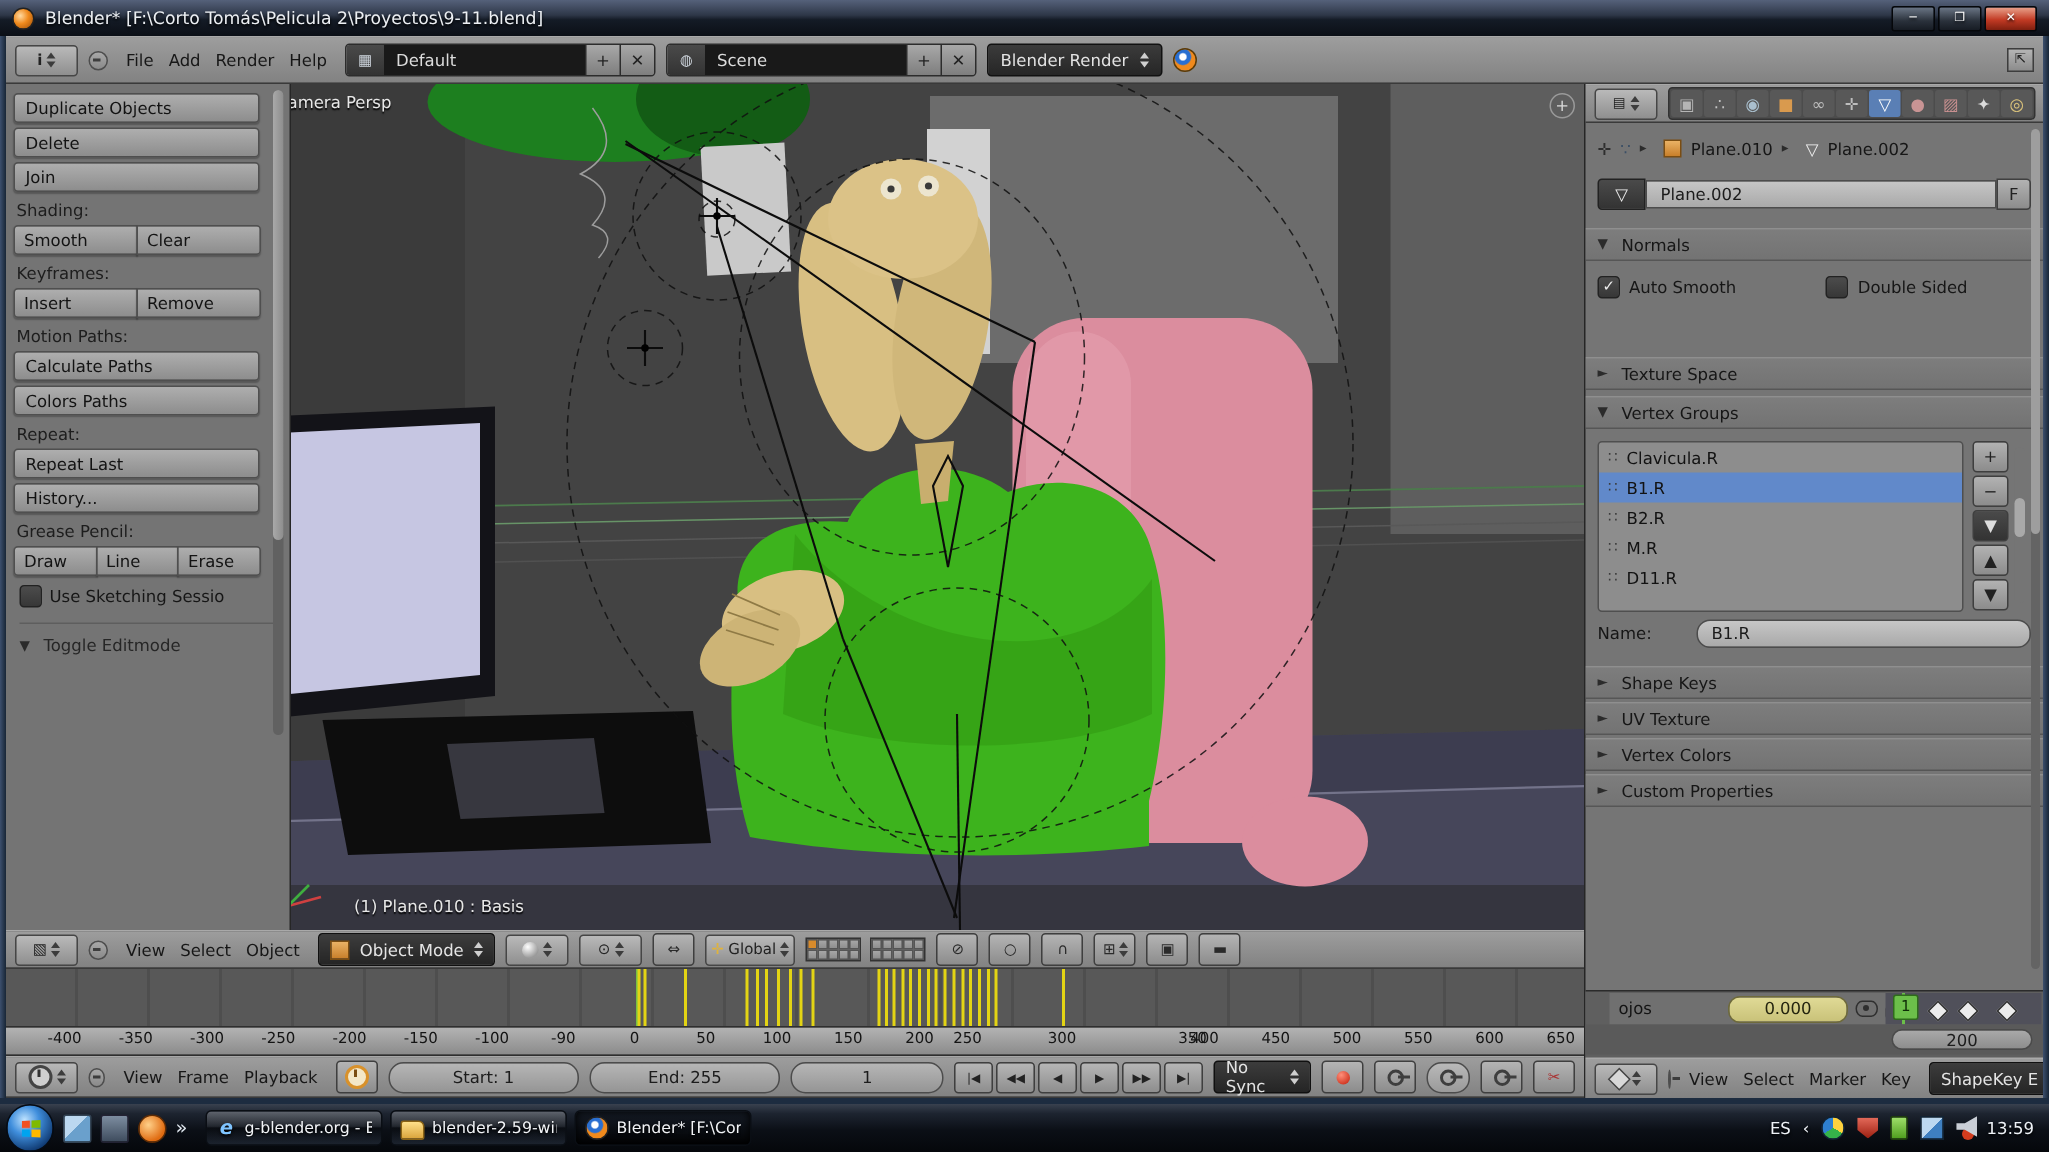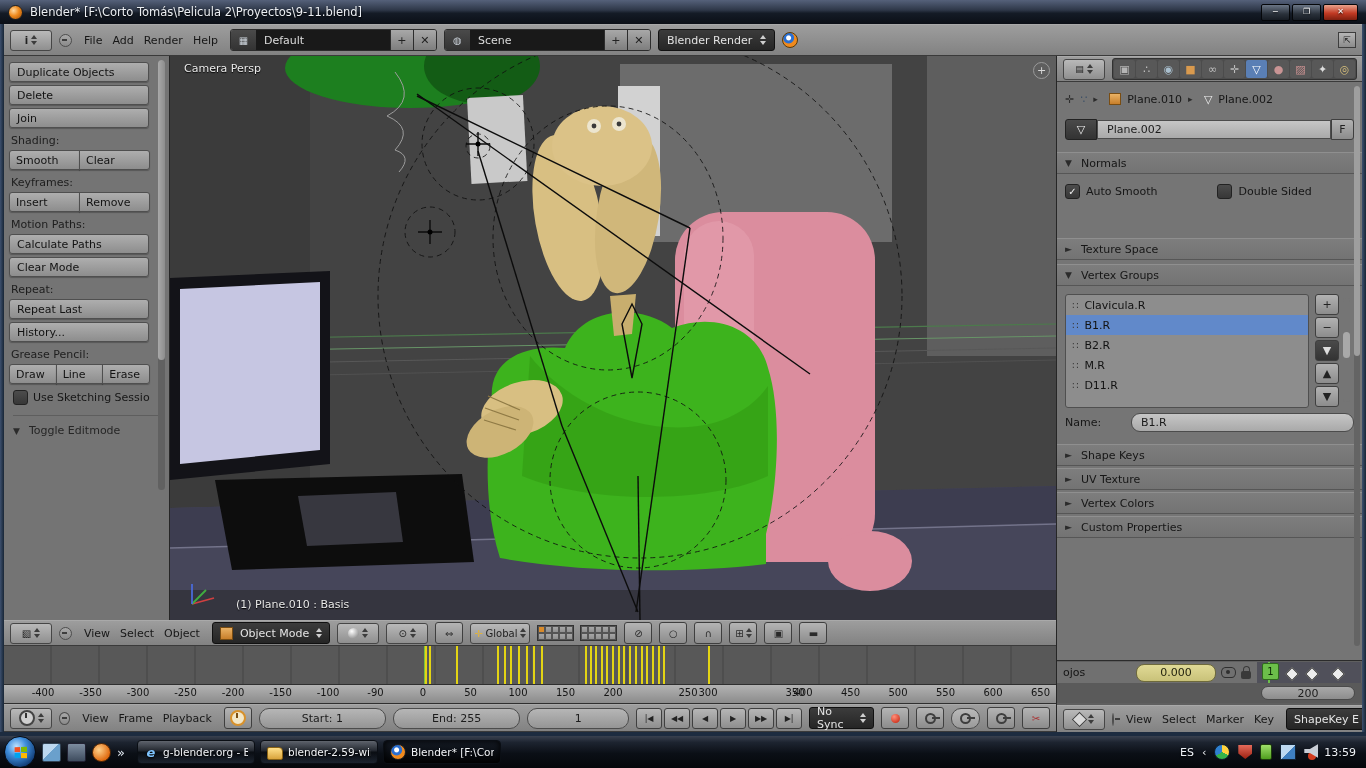--- a/index.html
+++ b/index.html
@@ -50,21 +50,21 @@
   .blogo{width:14px;height:14px;border-radius:50%;background:radial-gradient(circle at 40% 35%,#fff 0 2px,#2a6fd1 3px 5px,#f08a1d 6px 100%);border:1px solid #5c3a06;}
   .screenful-icon{margin-left:auto;width:16px;height:14px;border:1px solid #3d3d3d;background:linear-gradient(#b5b5b5,#8c8c8c);
     color:#222;font-size:9px;display:flex;align-items:center;justify-content:center;}
   
   #view3d{position:absolute;left:0;top:32px;width:1052px;height:590px;background:#3d3d3d;}
   #scene{position:absolute;left:166px;top:0;width:886px;height:564px;display:block;}
   .vp-label{position:absolute;color:#e8e8e8;text-shadow:0 1px 1px #000;font-size:11px;}
   #vp-plus{position:absolute;right:6px;top:6px;width:15px;height:15px;border-radius:50%;
     border:1px solid #9a9a9a;color:#d8d8d8;display:flex;align-items:center;justify-content:center;font-size:11px;}
   
-  #toolshelf{position:absolute;left:0;top:0;width:166px;height:564px;background:#747474;border-right:1px solid #262626;box-sizing:border-box;}
+  #toolshelf{position:absolute;left:0;top:0;width:190px;height:564px;background:#747474;border-right:1px solid #262626;box-sizing:border-box;}
   .shelf-btn, .vrepeat > div{height:18px;border-radius:3px;border:1px solid #4f4f4f;background:linear-gradient(#aeaeae,#8d8d8d);
     color:#131313;display:flex;align-items:center;padding:0 7px;margin:3px 20px 3px 5px;box-shadow:0 1px 1px rgba(0,0,0,.25);}
   .hrepeat{display:flex;margin:3px 20px 3px 5px;}
   .hrepeat > div{flex:1;height:18px;border:1px solid #4f4f4f;background:linear-gradient(#aeaeae,#8d8d8d);
     color:#131313;display:flex;align-items:center;padding:0 6px;margin-right:-1px;box-shadow:0 1px 1px rgba(0,0,0,.25);}
   .hrepeat > div:first-child{border-radius:3px 0 0 3px;}
   .hrepeat > div:last-child{border-radius:0 3px 3px 0;}
   .shelf-label{color:#1d1d1d;margin:6px 5px 1px 7px;}
   .cb{width:13px;height:13px;border-radius:3px;border:1px solid #222;background:linear-gradient(#4c4c4c,#373737);
     display:inline-flex;align-items:center;justify-content:center;color:#eee;font-size:10px;flex:none;}
@@ -130,21 +130,21 @@
   .vg-ico{color:#3a3a3a;font-size:10px;}
   #vg-inscroll{position:absolute;right:12px;top:242px;width:7px;height:104px;background:#757575;border-radius:4px;}
   #vg-inscroll .thumb{position:absolute;top:34px;left:0;width:7px;height:26px;border-radius:4px;background:#a9a9a9;}
   #vg-tools{position:absolute;left:258px;top:238px;width:22px;}
   #vg-tools .sqbtn{margin-bottom:2px;width:22px;}
   #vg-tools .sqbtn.darksel{background:linear-gradient(#4a4a4a,#333);color:#ddd;}
   #props-scroll{position:absolute;right:2px;top:30px;width:6px;height:560px;background:#646464;border-radius:3px;}
   #props-scroll .thumb{position:absolute;top:0;left:0;width:6px;height:270px;background:#9e9e9e;border-radius:3px;}
   
   #dope{position:absolute;left:0;top:604px;width:100%;height:72px;background:#5f5f5f;border-top:1px solid #2b2b2b;box-sizing:border-box;}
-  #ds-row1{position:absolute;left:0;top:1px;width:200px;height:21px;background:#707070;display:flex;align-items:center;gap:5px;padding:0 6px;box-sizing:border-box;color:#141414;}
+  #ds-row1{position:absolute;left:16px;top:1px;width:200px;height:21px;background:#707070;display:flex;align-items:center;gap:5px;padding:0 6px;box-sizing:border-box;color:#141414;}
   .val-slider{width:78px;height:16px;border-radius:8px;border:1px solid #6e6a3c;background:linear-gradient(#e0da96,#c9c279);
     color:#24240f;display:flex;align-items:center;justify-content:center;}
   .eye-shape{width:13px;height:9px;border:1.5px solid #2f2f2f;border-radius:60% 60% 60% 60%/100% 100% 100% 100%;position:relative;}
   .eye-shape::after{content:"";position:absolute;left:3.5px;top:1.5px;width:4px;height:4px;border-radius:50%;background:#2f2f2f;}
   .lock-shape{width:10px;height:8px;background:#3a3a3a;border-radius:2px;position:relative;margin-top:4px;}
   .lock-shape::before{content:"";position:absolute;left:1.5px;top:-5px;width:5px;height:5px;border:1.5px solid #3a3a3a;border-bottom:none;border-radius:4px 4px 0 0;}
   #ds-strip{position:absolute;left:200px;top:1px;width:104px;height:21px;background:#50505a;overflow:hidden;}
   #ds-cur{position:absolute;left:5px;top:1px;width:15px;height:15px;background:#6cbf4a;border:1px solid #2f6b1c;border-radius:2px;
     color:#0d2b06;display:flex;align-items:center;justify-content:center;font-size:10px;}
   #ds-curline{position:absolute;left:11px;top:0;bottom:0;width:2px;background:#6cbf4a;}
@@ -345,21 +345,21 @@
             <div>Clear</div>
           </div>
         <div class="shelf-label">Keyframes:</div>
         <div class="hrepeat">
             <div>Insert</div>
             <div>Remove</div>
           </div>
         <div class="shelf-label">Motion Paths:</div>
         <div class="vrepeat">
             <div>Calculate Paths</div>
-            <div>Clear Mode</div>
+            <div>Colors Paths</div>
           </div>
         <div class="shelf-label">Repeat:</div>
         <div class="vrepeat">
             <div>Repeat Last</div>
             <div>History...</div>
           </div>
         <div class="shelf-label">Grease Pencil:</div>
         <div class="hrepeat">
             <div>Draw</div>
             <div>Line</div>
@@ -498,21 +498,21 @@
           <div class="tick" style="left: 181.5px;">-250</div>
           <div class="tick" style="left: 229px;">-200</div>
           <div class="tick" style="left: 276.5px;">-150</div>
           <div class="tick" style="left: 324px;">-100</div>
           <div class="tick" style="left: 371.5px;">-90</div>
           <div class="tick" style="left: 419px;">0</div>
           <div class="tick" style="left: 466.5px;">50</div>
           <div class="tick" style="left: 514px;">100</div>
           <div class="tick" style="left: 561.5px;">150</div>
           <div class="tick" style="left: 609px;">200</div>
-          <div class="tick" style="left: 684px;">250</div>
+          <div class="tick" style="left: 641px;">250</div>
           <div class="tick" style="left: 704px;">300</div>
           <div class="tick" style="left: 791px;">350</div>
           <div class="tick" style="left: 799px;">400</div>
           <div class="tick" style="left: 846.5px;">450</div>
           <div class="tick" style="left: 894px;">500</div>
           <div class="tick" style="left: 941.5px;">550</div>
           <div class="tick" style="left: 989px;">600</div>
           <div class="tick" style="left: 1036.5px;">650</div>
         </div>
       <div id="tl-header" class="hdrbar">

